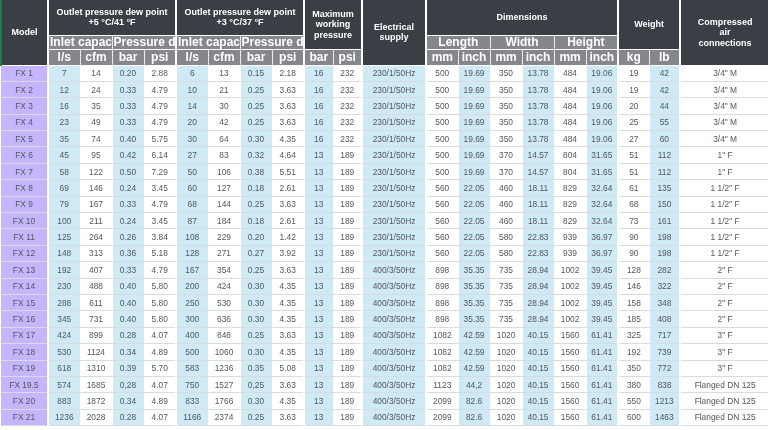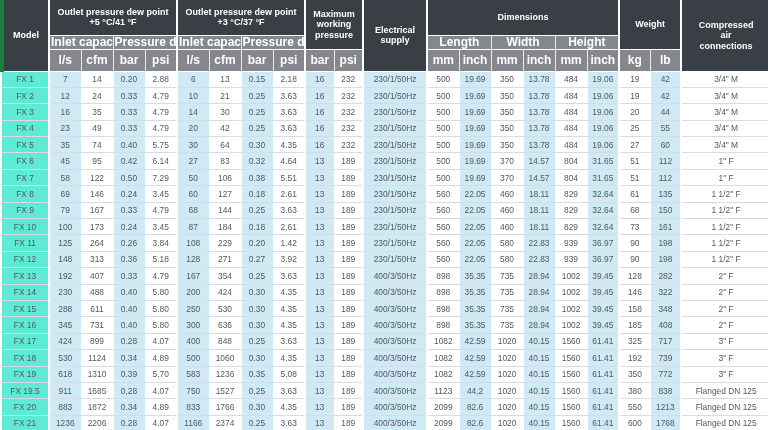--- a/index.html
+++ b/index.html
@@ -1,32 +1,32 @@
 <!DOCTYPE html>
 <html><head>
 <meta charset="utf-8">
 <style>
   html,body{margin:0;padding:0;background:#fff;}
   body{width:768px;height:430px;overflow:hidden;font-family:"Liberation Sans",sans-serif;}
   table{border-collapse:collapse;table-layout:fixed;width:768px;}
   th,td{padding:0 1px;text-align:center;vertical-align:middle;overflow:hidden;white-space:nowrap;}
   
-  thead th{border-left:4px solid #15803d;border-bottom:1px solid #fff;font-weight:bold;color:#fff;}
+  thead th{border-left:2px solid #15803d;border-bottom:1px solid #fff;font-weight:bold;color:#fff;}
   th.dark{background:#3a3f46;font-size:9px;line-height:10.5px;}
   th.gray{background:#85878c;font-size:12px;line-height:9px;}
   th.dot{border-left:1px dotted #d8d9db;}
   thead tr.r1{height:35px;}
   thead tr.r2{height:14px;}
-  thead tr.r3{height:22px;}
+  thead tr.r3{height:16px;}
   th .ln{display:block;}
   
   tbody td{height:15.4px;font-size:8.4px;color:#54585e;border-left:1px solid #fff;border-bottom:1px solid #d9dcde;}
   td.blue{background:#cfe9f5;}
   td.white{background:#fff;}
-  td.model{background:#5eead4;border-left:none;margin-top:48px;}
+  td.model{background:#c4b5fd;border-left:none;margin-top:48px;}
   .gs{border-left:2px solid #fff !important;}
 </style>
 </head>
 <body>
 
 <table>
   <colgroup>
     <col style="width:47px">
     <col style="width:32px">
       <col style="width:32px">
@@ -311,21 +311,21 @@
         <td class="blue">18.11</td>
         <td class="white">829</td>
         <td class="blue">32.64</td>
         <td class="white gs">68</td>
         <td class="blue">150</td>
         <td class="white gs">1 1/2" F</td>
       </tr>
       <tr>
         <td class="model">FX 10</td>
         <td class="blue gs">100</td>
-        <td class="white">173</td>
+        <td class="white">211</td>
         <td class="blue">0.24</td>
         <td class="white">3.45</td>
         <td class="blue gs">87</td>
         <td class="white">184</td>
         <td class="blue">0.18</td>
         <td class="white">2.61</td>
         <td class="blue gs">13</td>
         <td class="white">189</td>
         <td class="blue gs">230/1/50Hz</td>
         <td class="white gs">560</td>
@@ -540,21 +540,21 @@
         <td class="white">1020</td>
         <td class="blue">40.15</td>
         <td class="white">1560</td>
         <td class="blue">61.41</td>
         <td class="white gs">350</td>
         <td class="blue">772</td>
         <td class="white gs">3" F</td>
       </tr>
       <tr>
         <td class="model">FX 19.5</td>
-        <td class="blue gs">911</td>
+        <td class="blue gs">574</td>
         <td class="white">1685</td>
         <td class="blue">0,28</td>
         <td class="white">4.07</td>
         <td class="blue gs">750</td>
         <td class="white">1527</td>
         <td class="blue">0,25</td>
         <td class="white">3.63</td>
         <td class="blue gs">13</td>
         <td class="white">189</td>
         <td class="blue gs">400/3/50Hz</td>
@@ -587,34 +587,34 @@
         <td class="blue">40.15</td>
         <td class="white">1560</td>
         <td class="blue">61.41</td>
         <td class="white gs">550</td>
         <td class="blue">1213</td>
         <td class="white gs">Flanged DN 125</td>
       </tr>
       <tr>
         <td class="model">FX 21</td>
         <td class="blue gs">1236</td>
-        <td class="white">2206</td>
+        <td class="white">2028</td>
         <td class="blue">0.28</td>
         <td class="white">4.07</td>
         <td class="blue gs">1166</td>
         <td class="white">2374</td>
         <td class="blue">0.25</td>
         <td class="white">3.63</td>
         <td class="blue gs">13</td>
         <td class="white">189</td>
         <td class="blue gs">400/3/50Hz</td>
         <td class="white gs">2099</td>
         <td class="blue">82.6</td>
         <td class="white">1020</td>
         <td class="blue">40.15</td>
         <td class="white">1560</td>
         <td class="blue">61.41</td>
         <td class="white gs">600</td>
-        <td class="blue">1768</td>
+        <td class="blue">1463</td>
         <td class="white gs">Flanged DN 125</td>
       </tr>
     </tbody>
 </table>
 
 </body></html>

